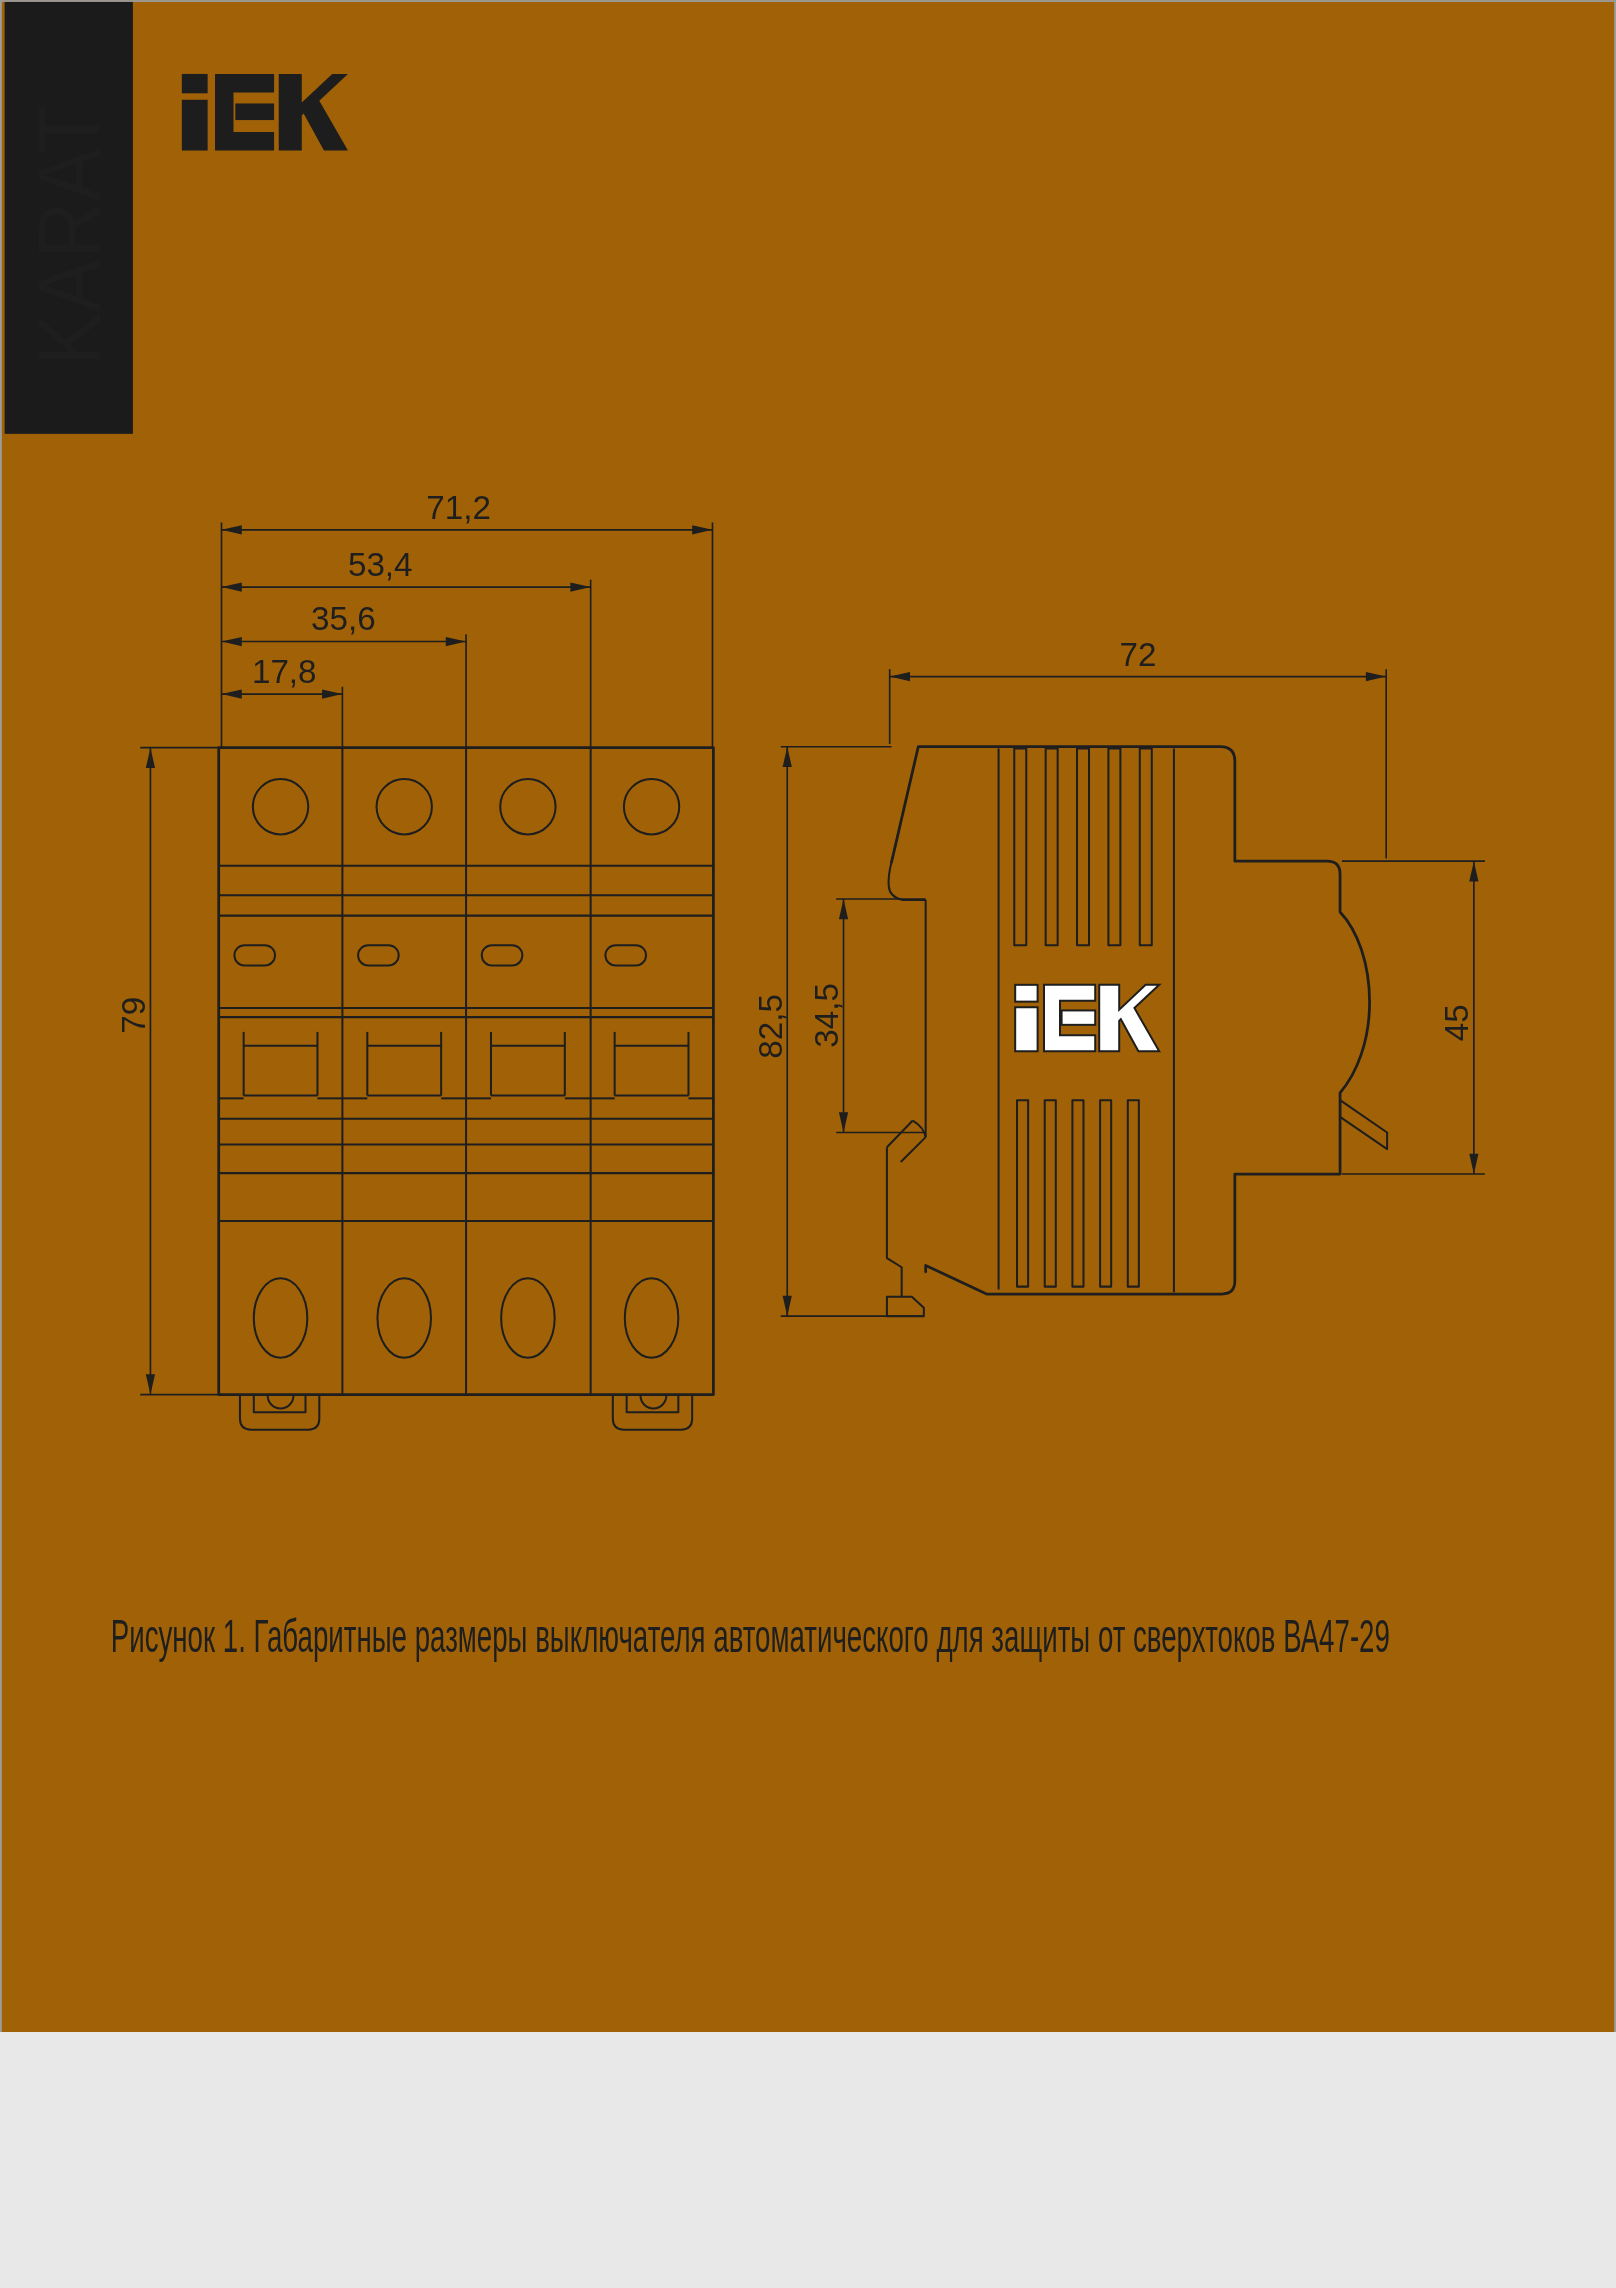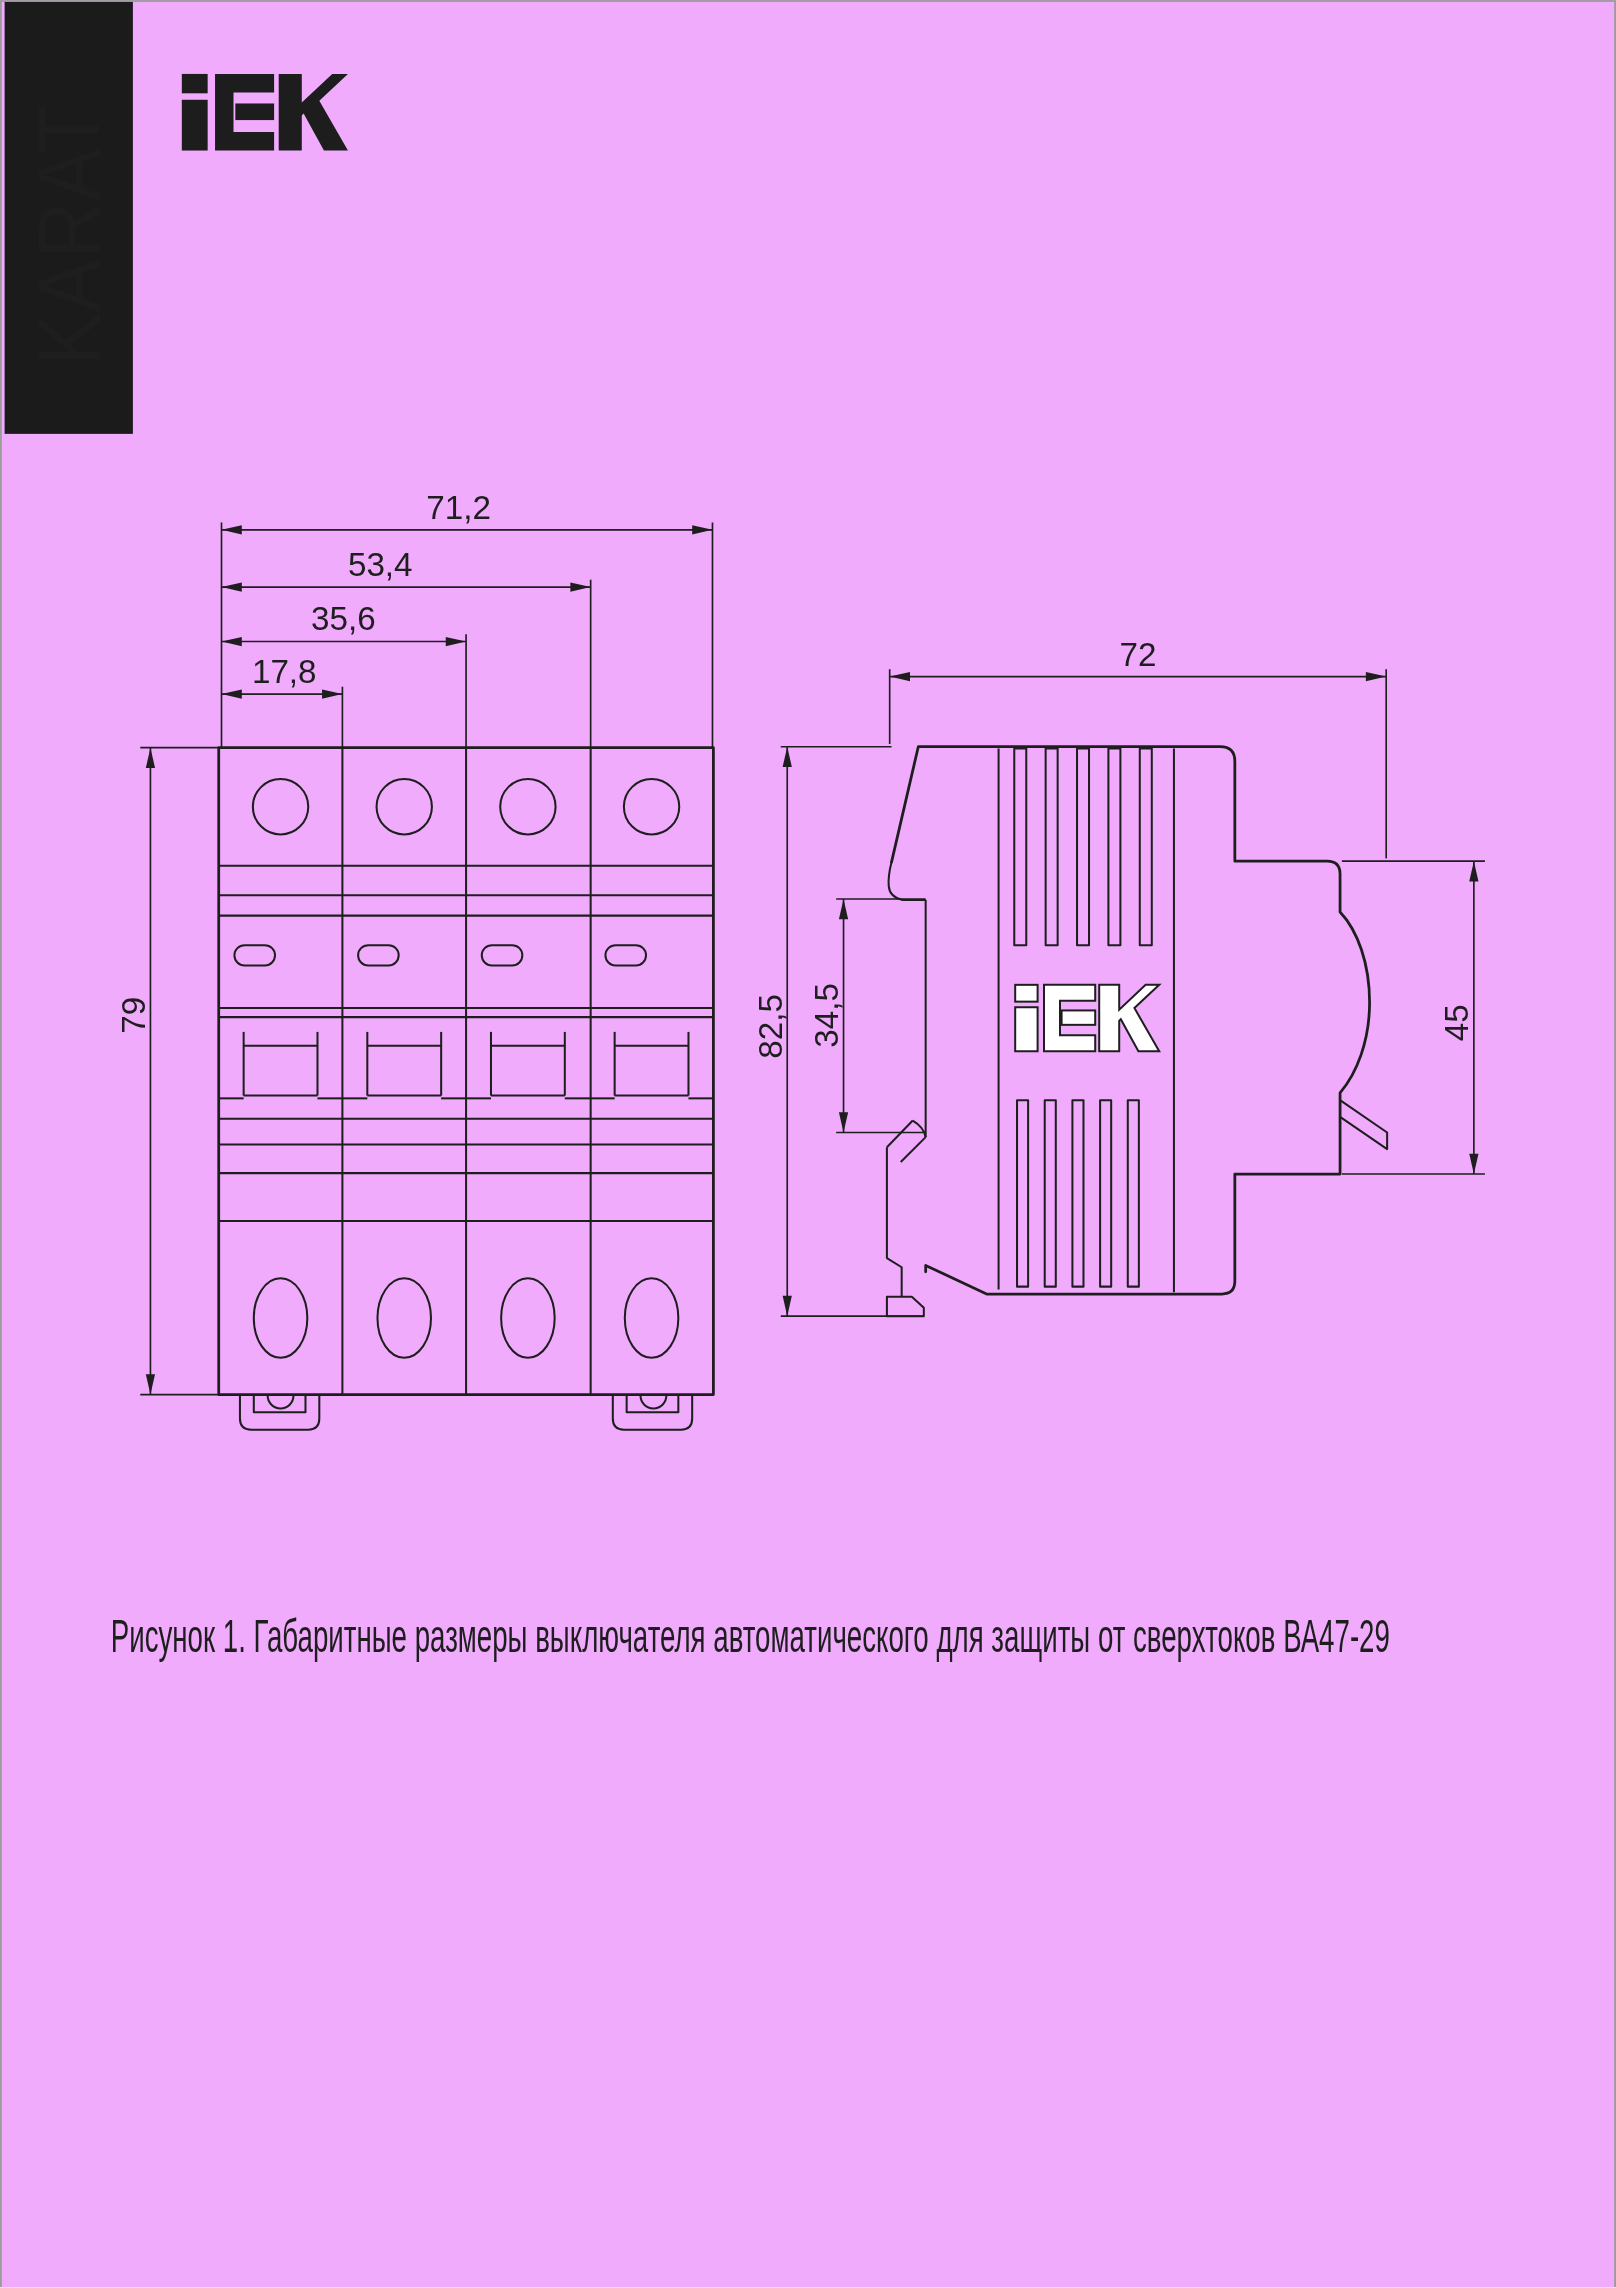--- a/index.html
+++ b/index.html
@@ -1,19 +1,19 @@
 <!DOCTYPE html>
 <html style="font-size:14.8px"><head>
 <meta charset="utf-8">
 <style>
   html,body{margin:0;padding:0;background:#e8e8e8;}
   #page{
     position:relative;
-    width:1616px;height:2287px;
-    background:#f0abfc;
+    width:1616px;height:2032px;
+    background:#a16207;
     font-family:"Liberation Sans", sans-serif;
     overflow:hidden;
     box-sizing:border-box;
   }
   #page svg{position:absolute;left:0;top:0;}
   text{fill:#1e1e1e;}
   .dimtext{font-size:36px;}
   .outline{fill:none;stroke:#1e1e1e;stroke-width:3;stroke-linejoin:round;stroke-linecap:round;}
   .inner{fill:none;stroke:#1e1e1e;stroke-width:2.2;stroke-linejoin:round;}
   .dimline{fill:none;stroke:#1e1e1e;stroke-width:1.8;}

